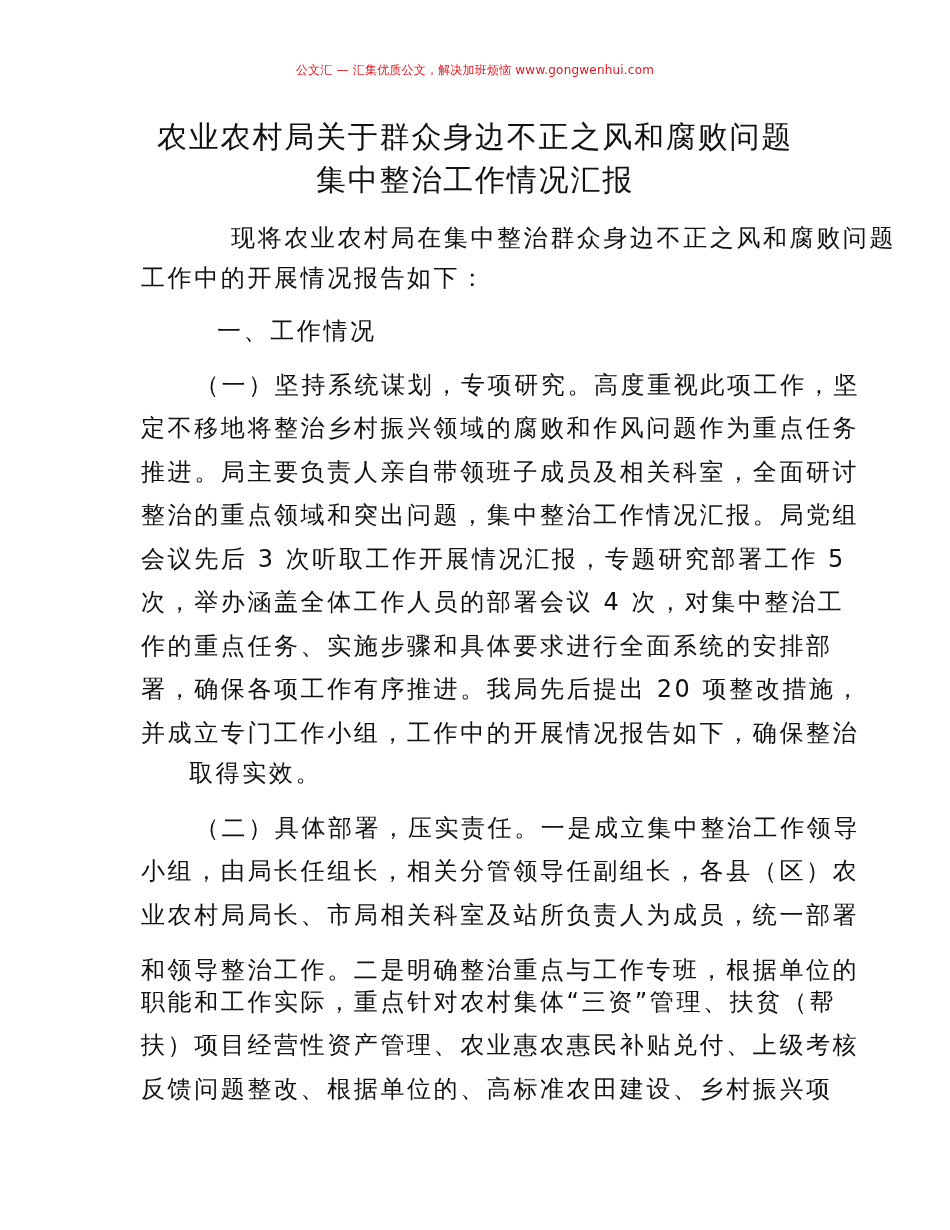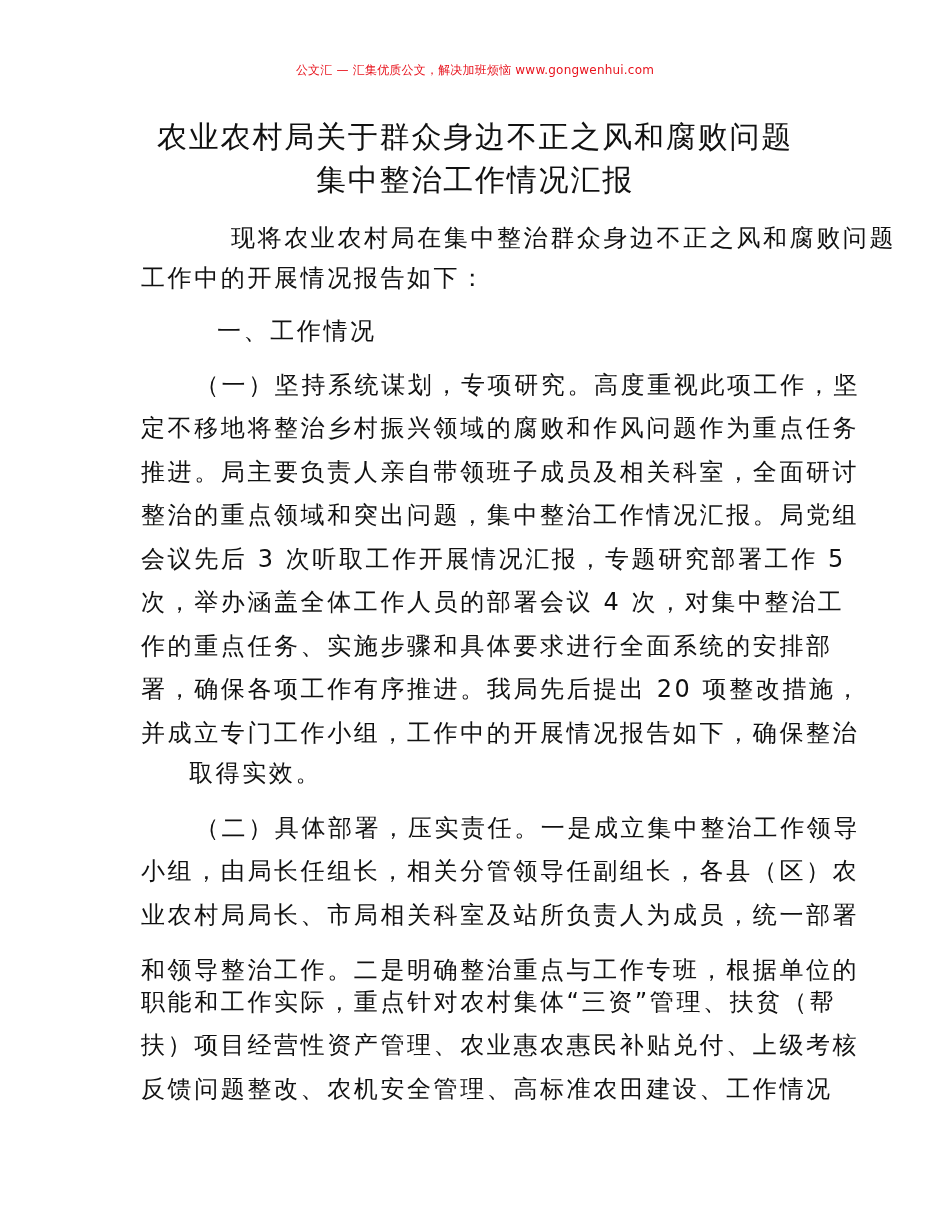--- a/index.html
+++ b/index.html
@@ -43,14 +43,14 @@
   <div class="line" style="top:673px;">署，确保各项工作有序推进。我局先后提出 20 项整改措施，</div>
   <div class="line" style="top:717px;">并成立专门工作小组，工作中的开展情况报告如下，确保整治</div>
   <div class="line short" style="top:757px;margin-left:48px;">取得实效。</div>
 
   <div class="line indent" style="top:812px;">（二）具体部署，压实责任。一是成立集中整治工作领导</div>
   <div class="line" style="top:855px;">小组，由局长任组长，相关分管领导任副组长，各县（区）农</div>
   <div class="line" style="top:899px;">业农村局局长、市局相关科室及站所负责人为成员，统一部署</div>
   <div class="line" style="top:942px;margin-top:12px;">和领导整治工作。二是明确整治重点与工作专班，根据单位的</div>
   <div class="line" style="top:986px;">职能和工作实际，重点针对农村集体“三资”管理、扶贫（帮</div>
   <div class="line" style="top:1029px;">扶）项目经营性资产管理、农业惠农惠民补贴兑付、上级考核</div>
-  <div class="line" style="top:1073px;">反馈问题整改、农机安全管理、高标准农田建设、工作情况</div>
+  <div class="line" style="top:1073px;">反馈问题整改、根据单位的、高标准农田建设、乡村振兴项</div>
 </div>
 
 </body></html>

